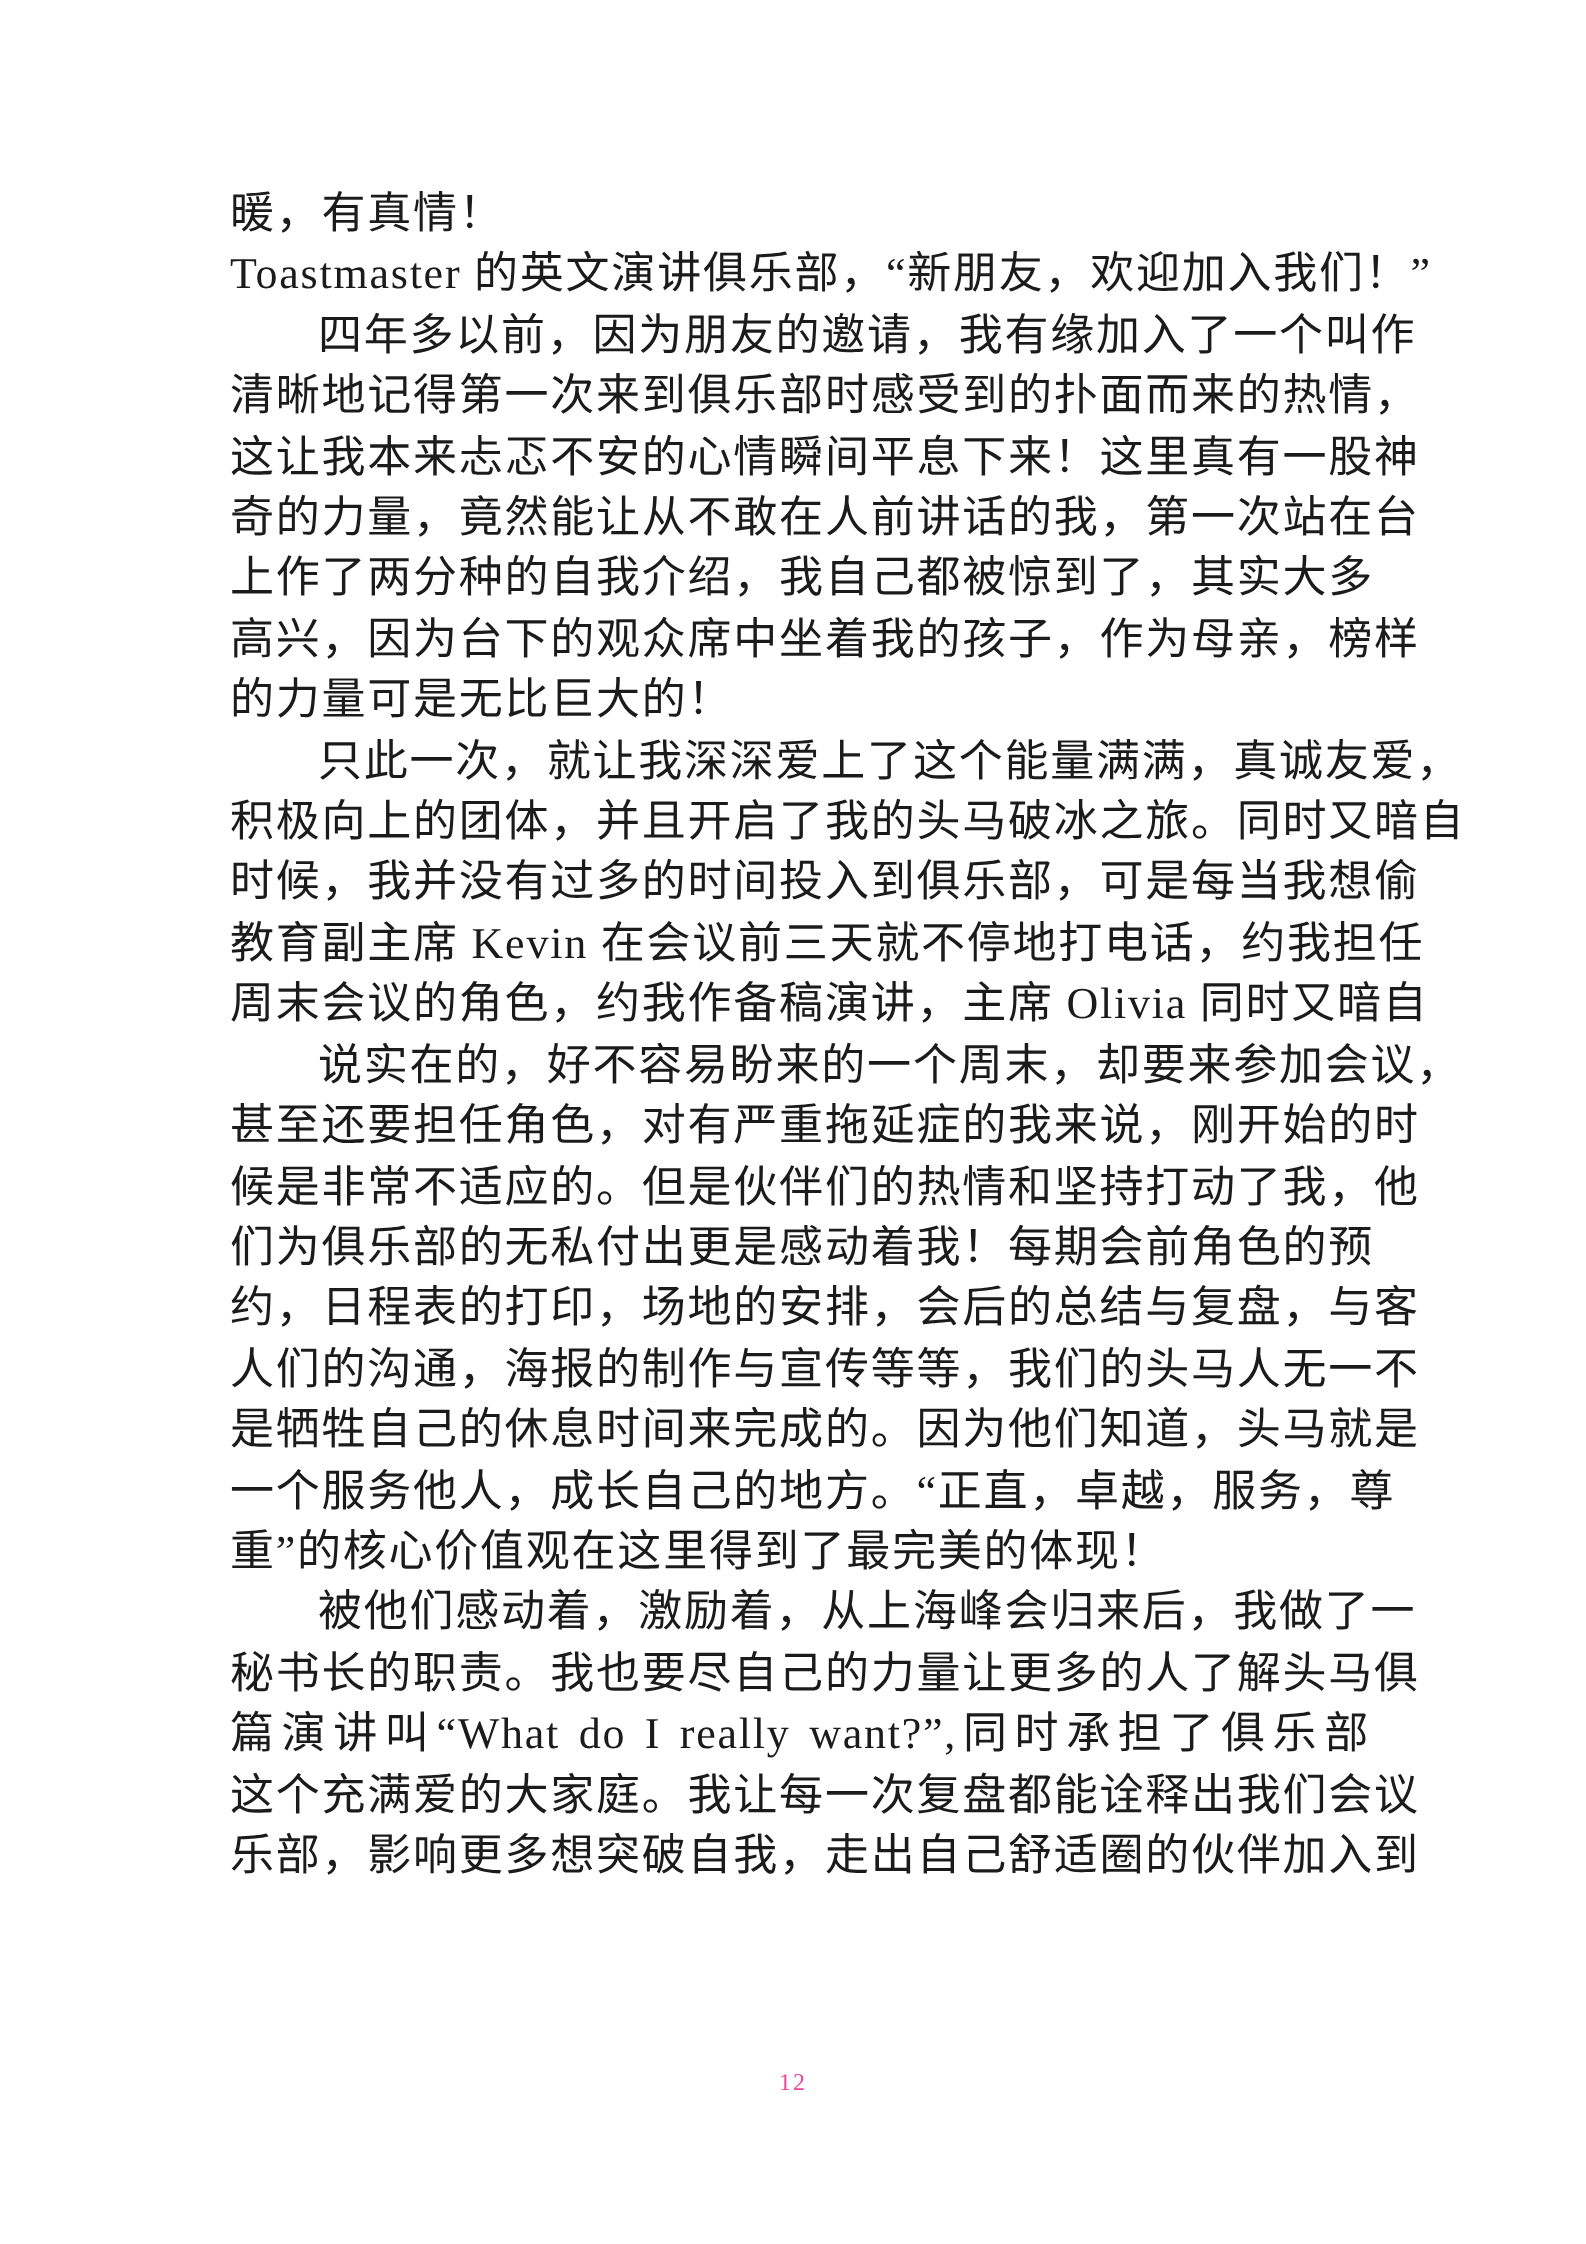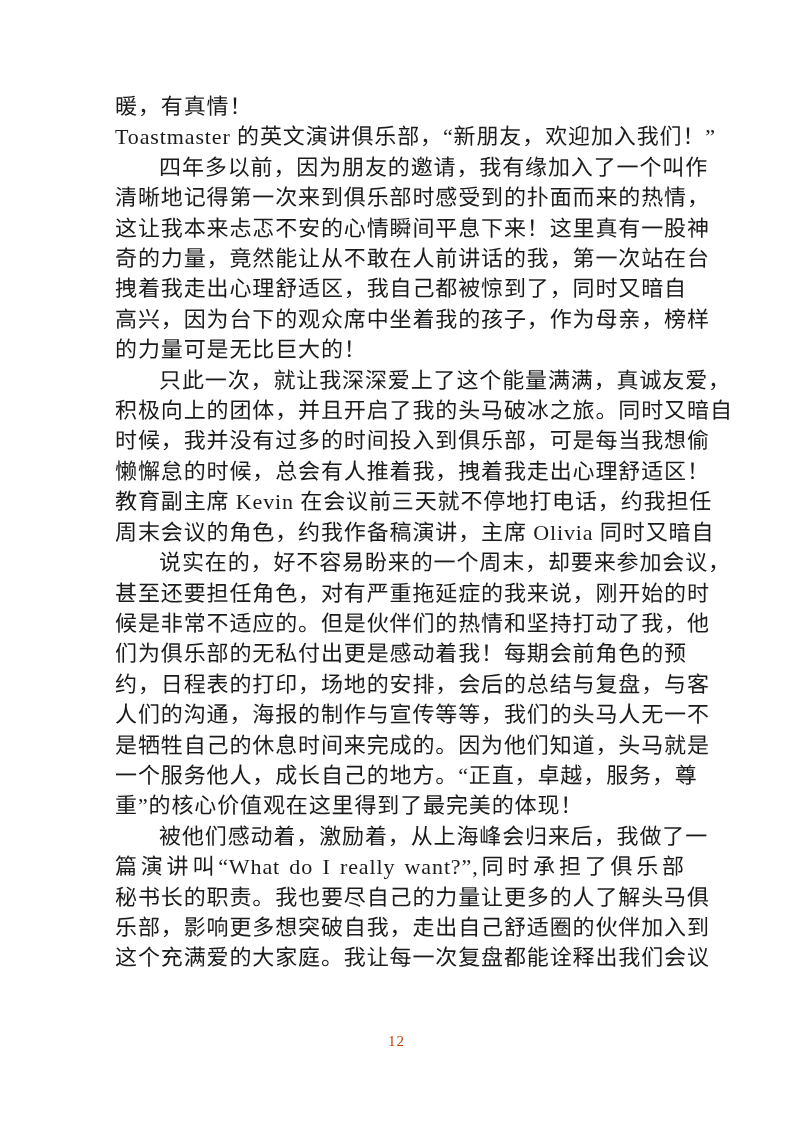--- a/index.html
+++ b/index.html
@@ -41,59 +41,58 @@
     text-indent: 2em;
   }
   .page-footer {
     position: absolute;
     left: 0;
     top: 1032px;
     width: 100%;
     text-align: center;
   }
   .page-number {
-    font-size: 15px;
-    color: #c2410c;
+    font-size: 12px;
+    color: #ec4899;
     letter-spacing: 1px;
   }
 </style>
 </head>
 <body>
 
 <div class="page">
 
   <div class="text-block">
     <p class="line end">暖，有真情！</p>
     <p class="line">Toastmaster 的英文演讲俱乐部，“新朋友，欢迎加入我们！”</p>
     <p class="line indent">四年多以前，因为朋友的邀请，我有缘加入了一个叫作</p>
     <p class="line">清晰地记得第一次来到俱乐部时感受到的扑面而来的热情，</p>
     <p class="line">这让我本来忐忑不安的心情瞬间平息下来！这里真有一股神</p>
     <p class="line">奇的力量，竟然能让从不敢在人前讲话的我，第一次站在台</p>
-    <p class="line">拽着我走出心理舒适区，我自己都被惊到了，同时又暗自</p>
+    <p class="line">上作了两分种的自我介绍，我自己都被惊到了，其实大多</p>
     <p class="line">高兴，因为台下的观众席中坐着我的孩子，作为母亲，榜样</p>
     <p class="line end">的力量可是无比巨大的！</p>
     <p class="line indent">只此一次，就让我深深爱上了这个能量满满，真诚友爱，</p>
     <p class="line">积极向上的团体，并且开启了我的头马破冰之旅。同时又暗自</p>
     <p class="line">时候，我并没有过多的时间投入到俱乐部，可是每当我想偷</p>
-    <p class="line">懒懈怠的时候，总会有人推着我，拽着我走出心理舒适区！</p>
     <p class="line">教育副主席 Kevin 在会议前三天就不停地打电话，约我担任</p>
     <p class="line">周末会议的角色，约我作备稿演讲，主席 Olivia 同时又暗自</p>
     <p class="line indent">说实在的，好不容易盼来的一个周末，却要来参加会议，</p>
     <p class="line">甚至还要担任角色，对有严重拖延症的我来说，刚开始的时</p>
     <p class="line">候是非常不适应的。但是伙伴们的热情和坚持打动了我，他</p>
     <p class="line">们为俱乐部的无私付出更是感动着我！每期会前角色的预</p>
     <p class="line">约，日程表的打印，场地的安排，会后的总结与复盘，与客</p>
     <p class="line">人们的沟通，海报的制作与宣传等等，我们的头马人无一不</p>
     <p class="line">是牺牲自己的休息时间来完成的。因为他们知道，头马就是</p>
     <p class="line">一个服务他人，成长自己的地方。“正直，卓越，服务，尊</p>
     <p class="line end">重”的核心价值观在这里得到了最完美的体现！</p>
     <p class="line indent end">被他们感动着，激励着，从上海峰会归来后，我做了一</p>
+    <p class="line">秘书长的职责。我也要尽自己的力量让更多的人了解头马俱</p>
     <p class="line">篇演讲叫“What do I really want?”,同时承担了俱乐部</p>
-    <p class="line">秘书长的职责。我也要尽自己的力量让更多的人了解头马俱</p>
+    <p class="line">这个充满爱的大家庭。我让每一次复盘都能诠释出我们会议</p>
     <p class="line">乐部，影响更多想突破自我，走出自己舒适圈的伙伴加入到</p>
-    <p class="line">这个充满爱的大家庭。我让每一次复盘都能诠释出我们会议</p>
   </div>
 
   <div class="page-footer">
     <span class="page-number">12</span>
   </div>
 
 </div>
 
 </body></html>

